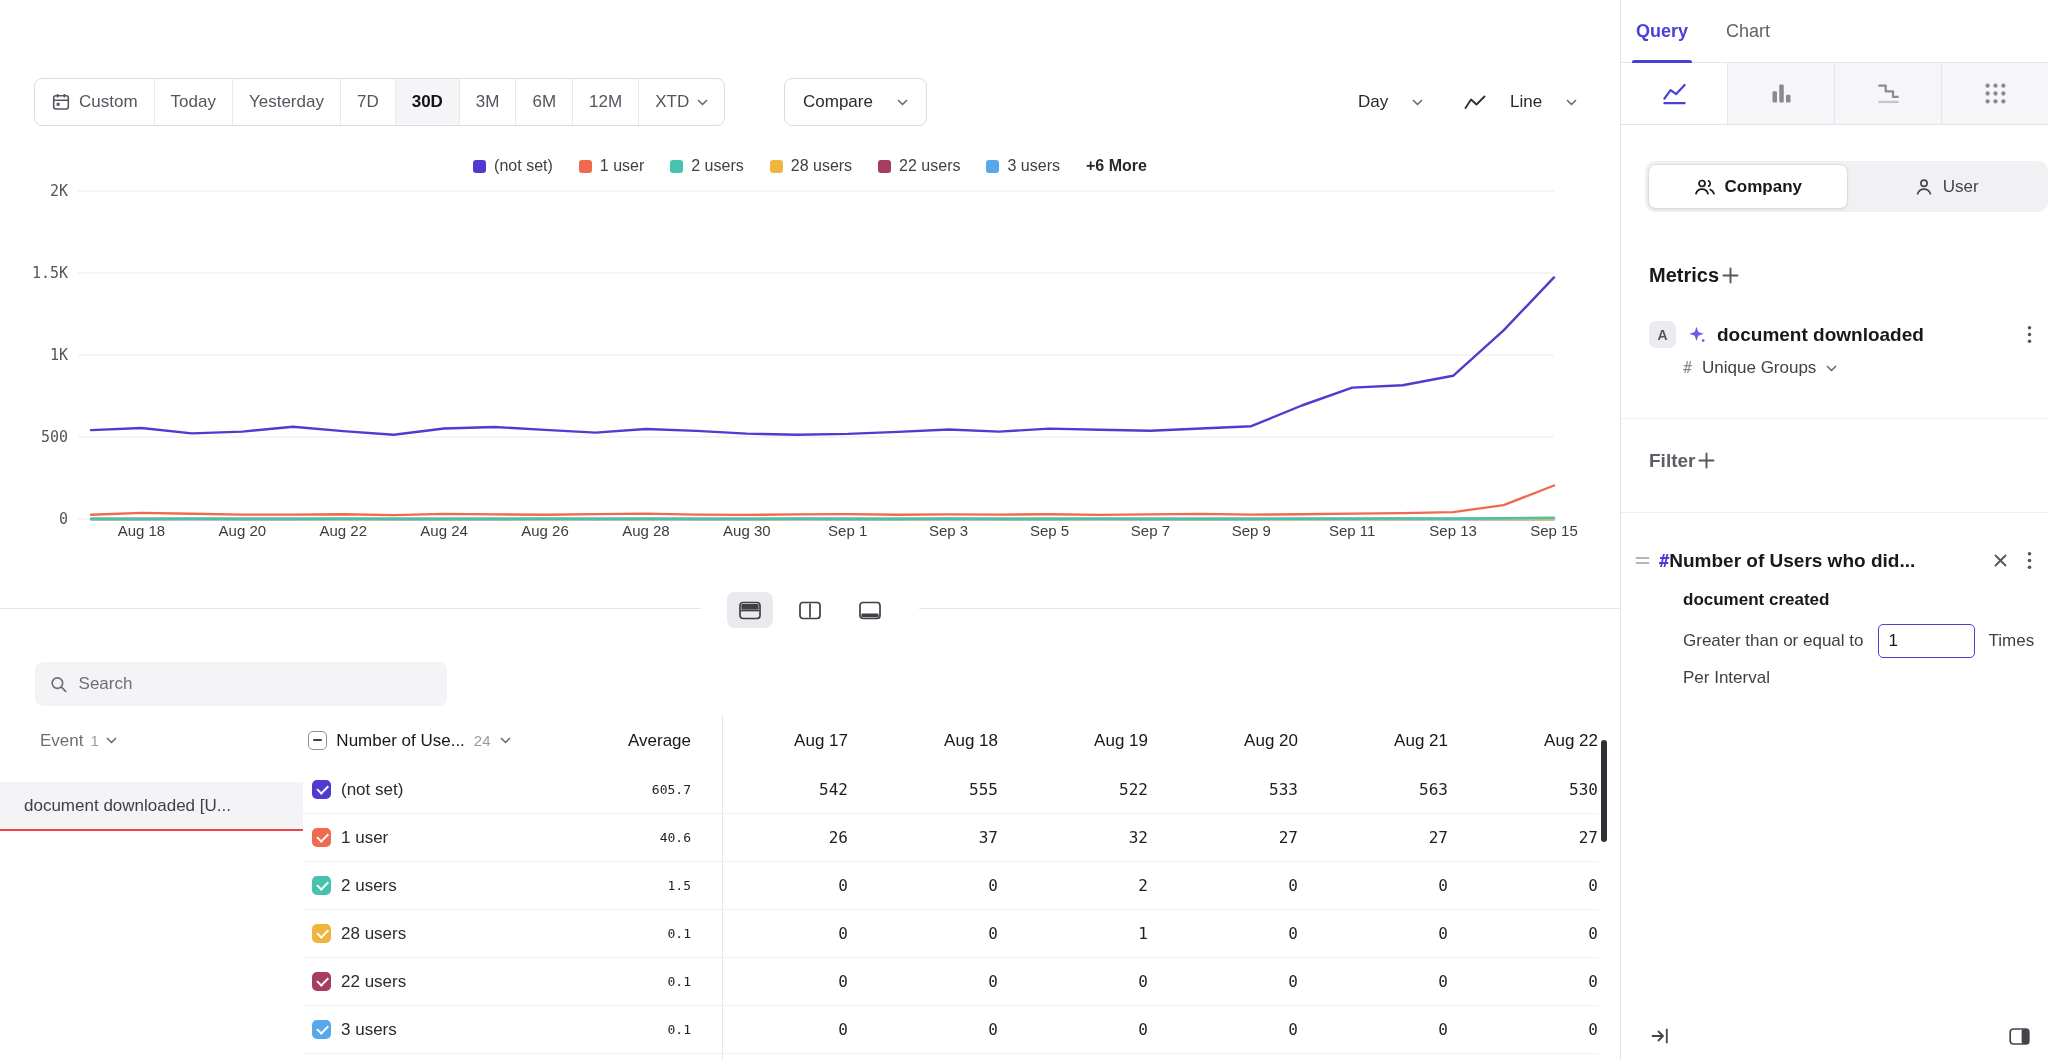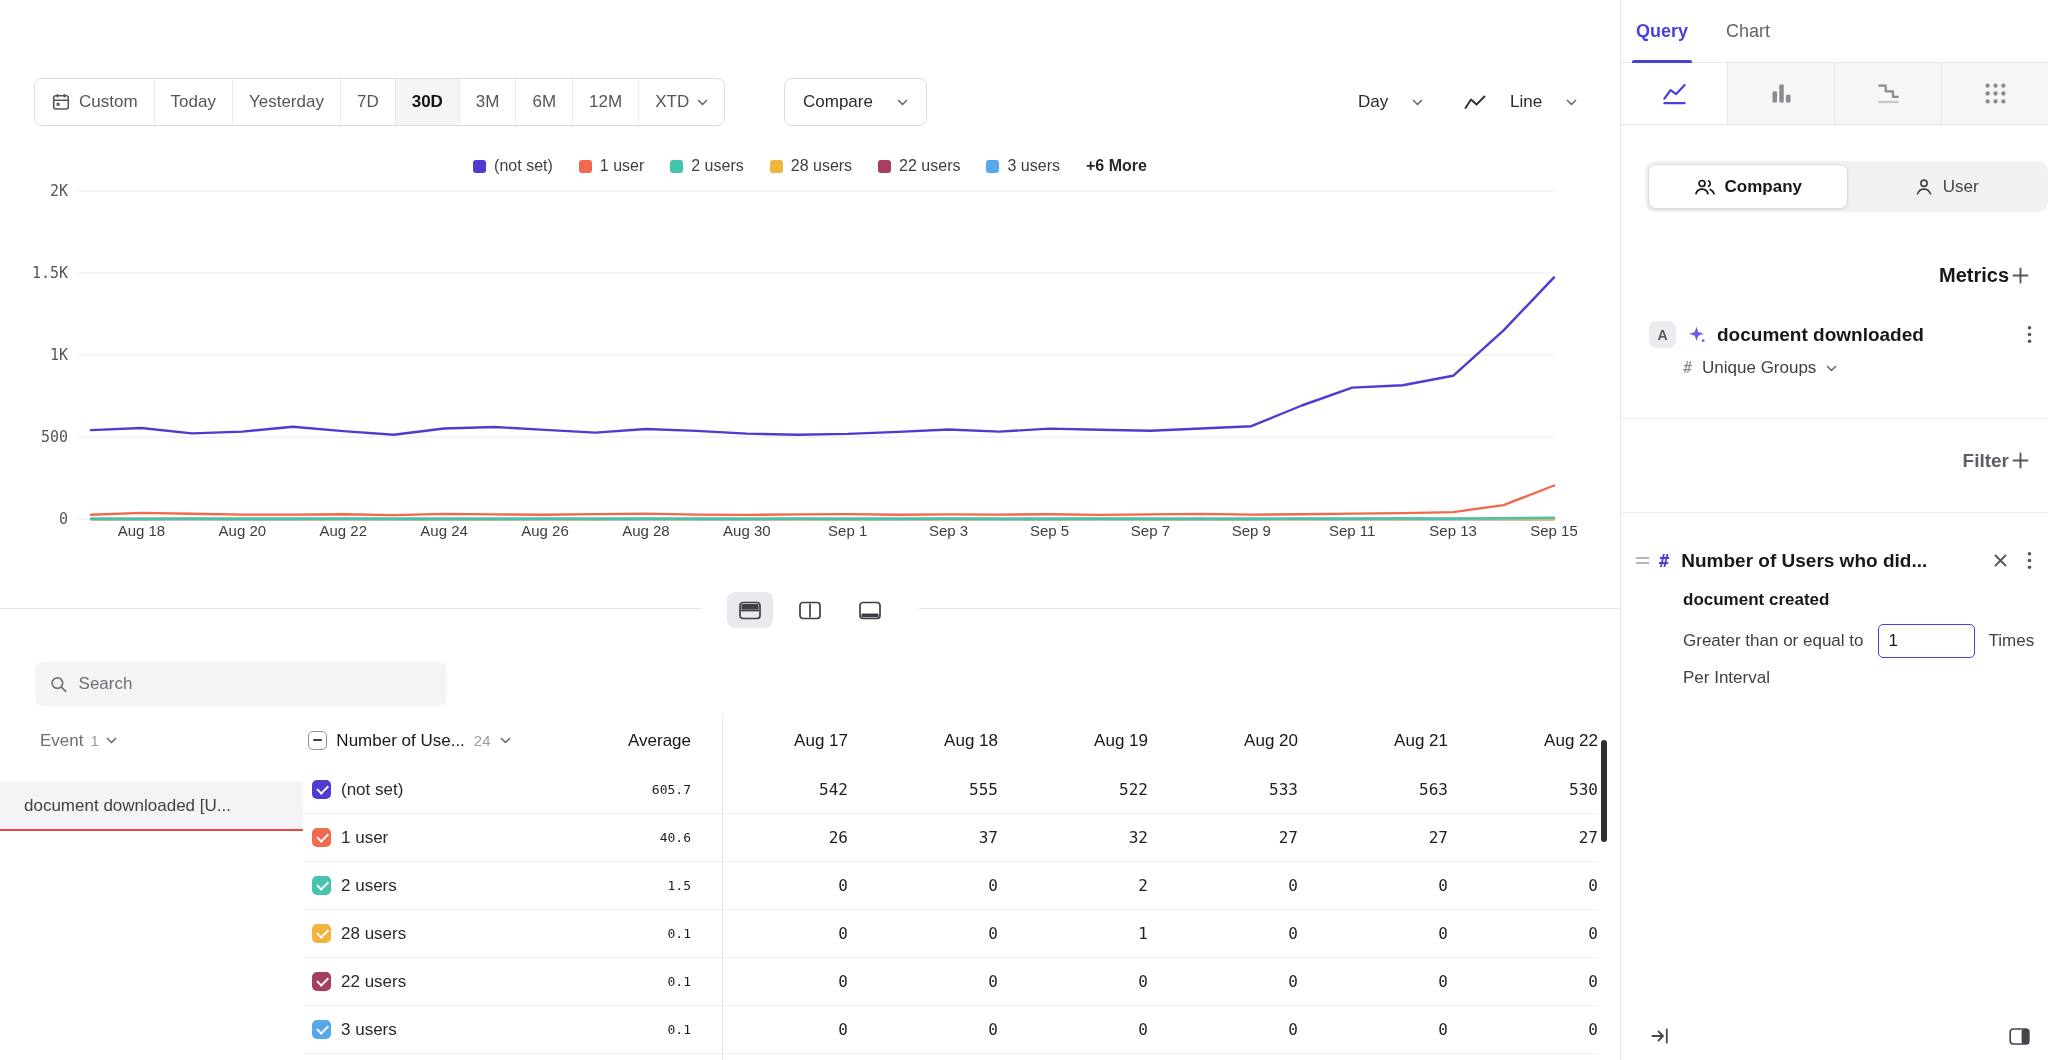--- a/index.html
+++ b/index.html
@@ -72,42 +72,42 @@
 .ptab{font-size:18px;font-weight:400;color:#63636d;cursor:pointer;height:100%;display:flex;align-items:center;position:relative;padding:0 2px}
 .ptab.active{color:#4c3fd6;font-weight:700}
 .ptab.active::after{content:"";position:absolute;left:-2px;right:-2px;bottom:-1px;height:3px;background:#4c3fd6;border-radius:2px 2px 0 0}
 .chart-kinds{height:62px;display:flex;border-bottom:1px solid #e6e6ea}
 .kind{flex:1;display:flex;align-items:center;justify-content:center;border-left:1px solid #e6e6ea;background:#f6f6f8;color:#8a8a92;cursor:pointer}
 .kind:first-child{border-left:none}
 .kind.selected{background:#fff;color:#4c3fd6}
 .entity-toggle{margin:36px 0 0 24px;height:51px;background:#f1f1f4;border-radius:10px;display:flex;padding:3px;align-items:stretch}
 .ent{flex:1;display:flex;align-items:center;justify-content:center;gap:9px;font-size:17px;color:#44444c;border-radius:8px;cursor:pointer}
 .ent.selected{background:#fff;border:1px solid #dcdce1;box-shadow:0 1px 2px rgba(20,20,30,.08);font-weight:700;color:#17171c}
-.sec-head{display:flex;align-items:center;justify-content:flex-end;padding:0 16px 0 28px}
+.sec-head{display:flex;align-items:center;justify-content:flex-start;padding:0 16px 0 28px}
 .sec-title{font-size:20px;font-weight:700;color:#17171c}
 .sec-title.muted{color:#5d5d66;font-size:19px}
 .plus-btn{color:#55555e;cursor:pointer;display:flex;padding:2px}
 .metrics-head{margin-top:52px}
 .metric-item{margin-top:34px;padding:0 12px 0 28px}
 .metric-row1{display:flex;align-items:center;gap:11px}
 .letter-badge{width:27px;height:27px;border-radius:7px;background:#ececf0;color:#55555e;font-size:14px;font-weight:700;display:flex;align-items:center;justify-content:center;flex:none}
 .event-icon{color:#6c5ce7;display:flex;flex:none}
 .metric-name{font-size:19px;font-weight:700;color:#17171c;flex:1;cursor:pointer}
 .kebab{color:#55555e;cursor:pointer;display:flex;padding:4px}
 .metric-row2{margin-top:10px;display:flex;align-items:center;gap:10px;padding-left:34px}
 .hash{font-family:"DejaVu Sans Mono",monospace;font-size:15px;color:#8a8a92}
 .agg-label{font-size:17px;color:#3f3f46;cursor:pointer}
 .pdivider{height:1px;background:#efeff2;margin-top:40px}
 .filter-head{margin-top:30px}
 .breakdown-head{margin-top:34px}
 .bd-item{margin-top:34px}
 .bd-row1{display:flex;align-items:center;padding:0 12px 0 14px}
 .bd-handle{color:#b5b5bc;display:flex;flex:none;cursor:grab}
 .bd-hash{font-family:"DejaVu Sans Mono",monospace;font-size:17px;font-weight:700;color:#4c3fd6;margin-left:9px}
-.bd-title{font-size:19px;font-weight:700;color:#17171c;margin-left:12px;flex:1;white-space:nowrap;overflow:hidden;cursor:pointer}
+.bd-title{font-size:19px;font-weight:700;color:#17171c;flex:1;white-space:nowrap;overflow:hidden;cursor:pointer}
 .close-btn{color:#55555e;cursor:pointer;display:flex;padding:4px;margin-right:12px}
 .bd-event{margin:16px 0 0 62px;font-size:17px;font-weight:700;color:#17171c}
 .bd-cond{margin:14px 0 0 62px;display:flex;align-items:center;gap:14px}
 .bd-cond-label{font-size:17px;color:#3f3f46}
 .bd-input{width:97px;height:34px;border:1.5px solid #4c3fd6;border-radius:5px;font-size:17px;padding:0 10px;color:#17171c;outline:none;font-family:inherit;background:#fff}
 .bd-times{font-size:17px;color:#3f3f46}
 .bd-per{margin:10px 0 0 62px;font-size:17px;color:#3f3f46}
 .panel-footer{position:absolute;bottom:0;left:0;width:100%;height:48px;display:flex;align-items:center;justify-content:space-between;padding:0 18px 0 29px}
 .icon-btn{cursor:pointer;display:flex;color:#44444c}
 </style>

